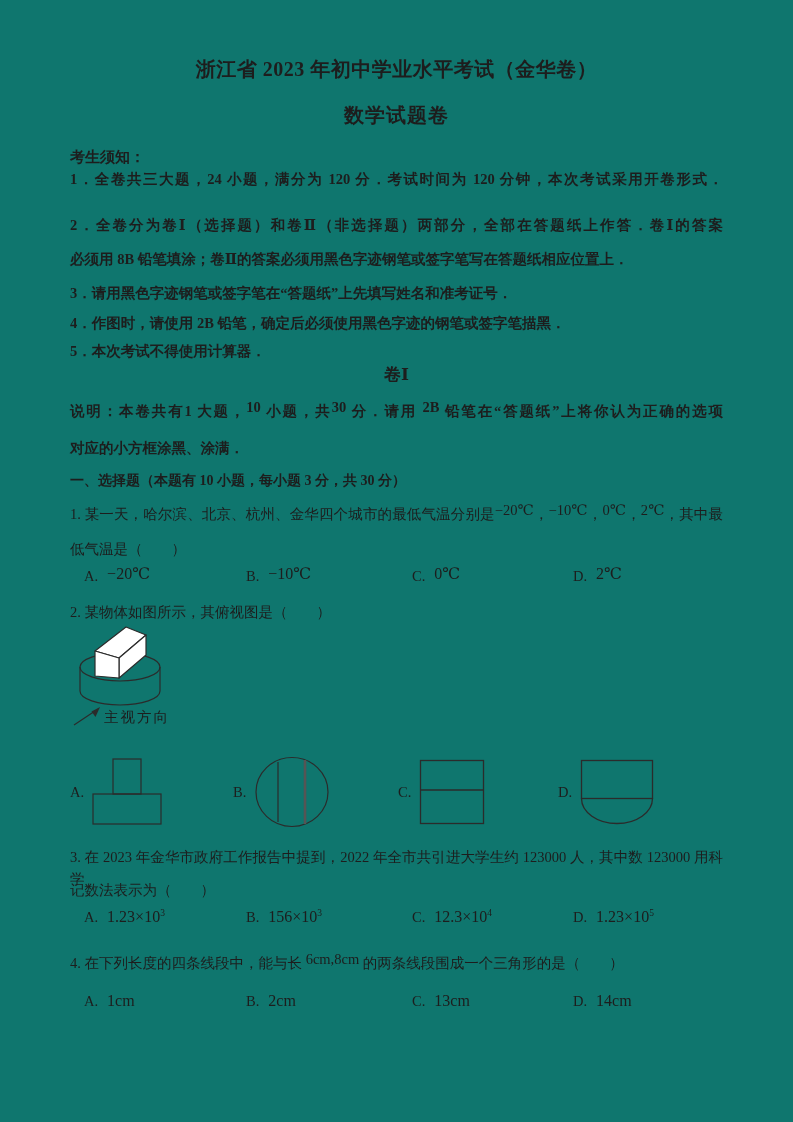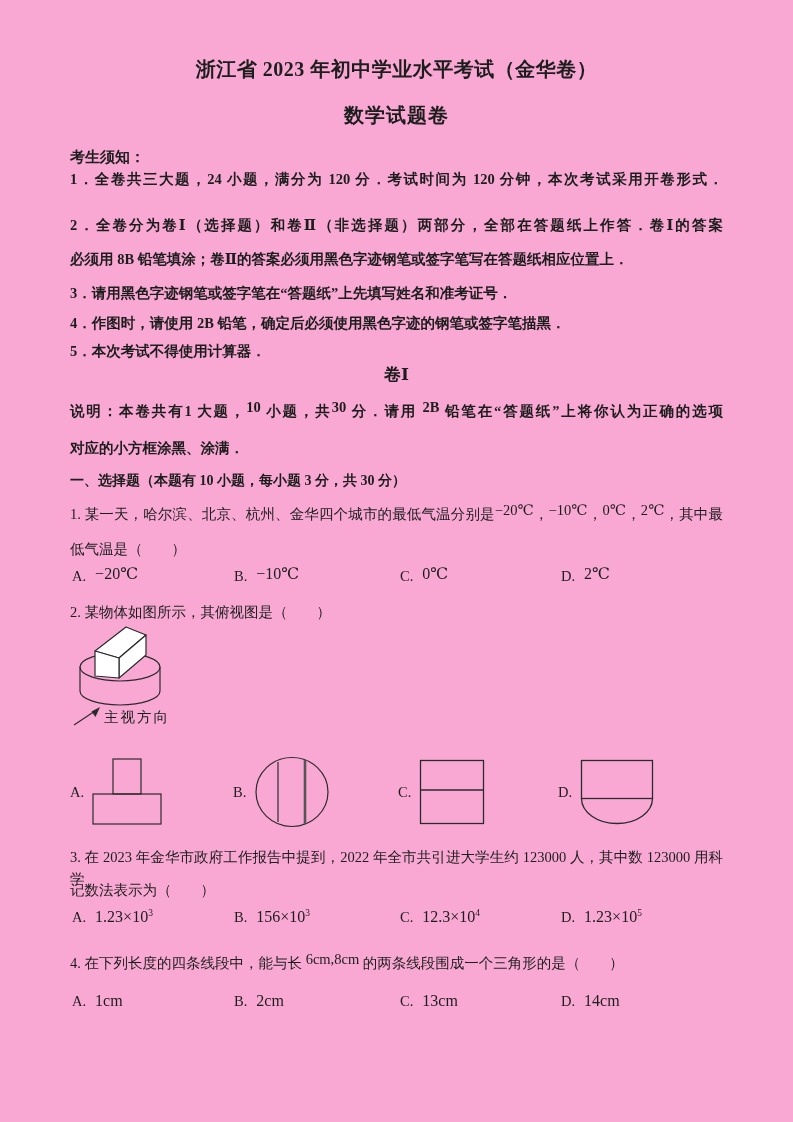--- a/index.html
+++ b/index.html
@@ -1,36 +1,36 @@
 <!DOCTYPE html>
 <html><head>
 <meta charset="utf-8">
 <style>
   html,body { margin:0; padding:0; background:#ffffff; }
   .page {
     position:relative; width:793px; height:1122px; margin:0 auto;
-    background:#f9a8d4; color:#1d1d1d; overflow:hidden;
+    background:#0f766e; color:#1d1d1d; overflow:hidden;
     font-family:"Liberation Serif","DejaVu Serif",serif;
   }
   .line {
     position:absolute; left:70px; width:653px;
     font-size:14.5px; line-height:22px; white-space:normal;
   }
   .bold   { font-weight:bold; }
   .center { text-align:center; }
   .jl     { text-align:justify; text-align-last:justify; }
   .title    { font-size:20px; letter-spacing:0.5px; }
   .subtitle { font-size:20px; letter-spacing:1px; }
   .vol-head { font-size:17px; }
   .sec-head { font-size:14px; }
   .raised { position:relative; top:-4px; }
   sup { font-size:9.5px; line-height:0; }
   
   .optrow { height:26px; }
-  .optcell { position:absolute; top:0; white-space:nowrap; }
+  .optcell { position:absolute; top:0; white-space:nowrap;margin-left:12px; }
   .c1 { left:2px; } .c2 { left:164px; } .c3 { left:330px; } .c4 { left:491px;text-align:right; }
   .opt-label { font-size:14.5px; margin-right:9px; }
   .opt-val   { font-size:16px; }
   .q1row .opt-val { position:relative; top:-2px; }
   
   .fig-main { position:absolute; left:72px; top:620px; width:200px; height:116px; }
   .fig-caption { position:absolute; left:32px; top:88px; font-size:14.5px; letter-spacing:2px; }
   
   .figrow { position:absolute; left:70px; top:756px; width:653px; height:80px; }
   .figcell { position:absolute; top:0; height:72px; display:flex; align-items:center; }

